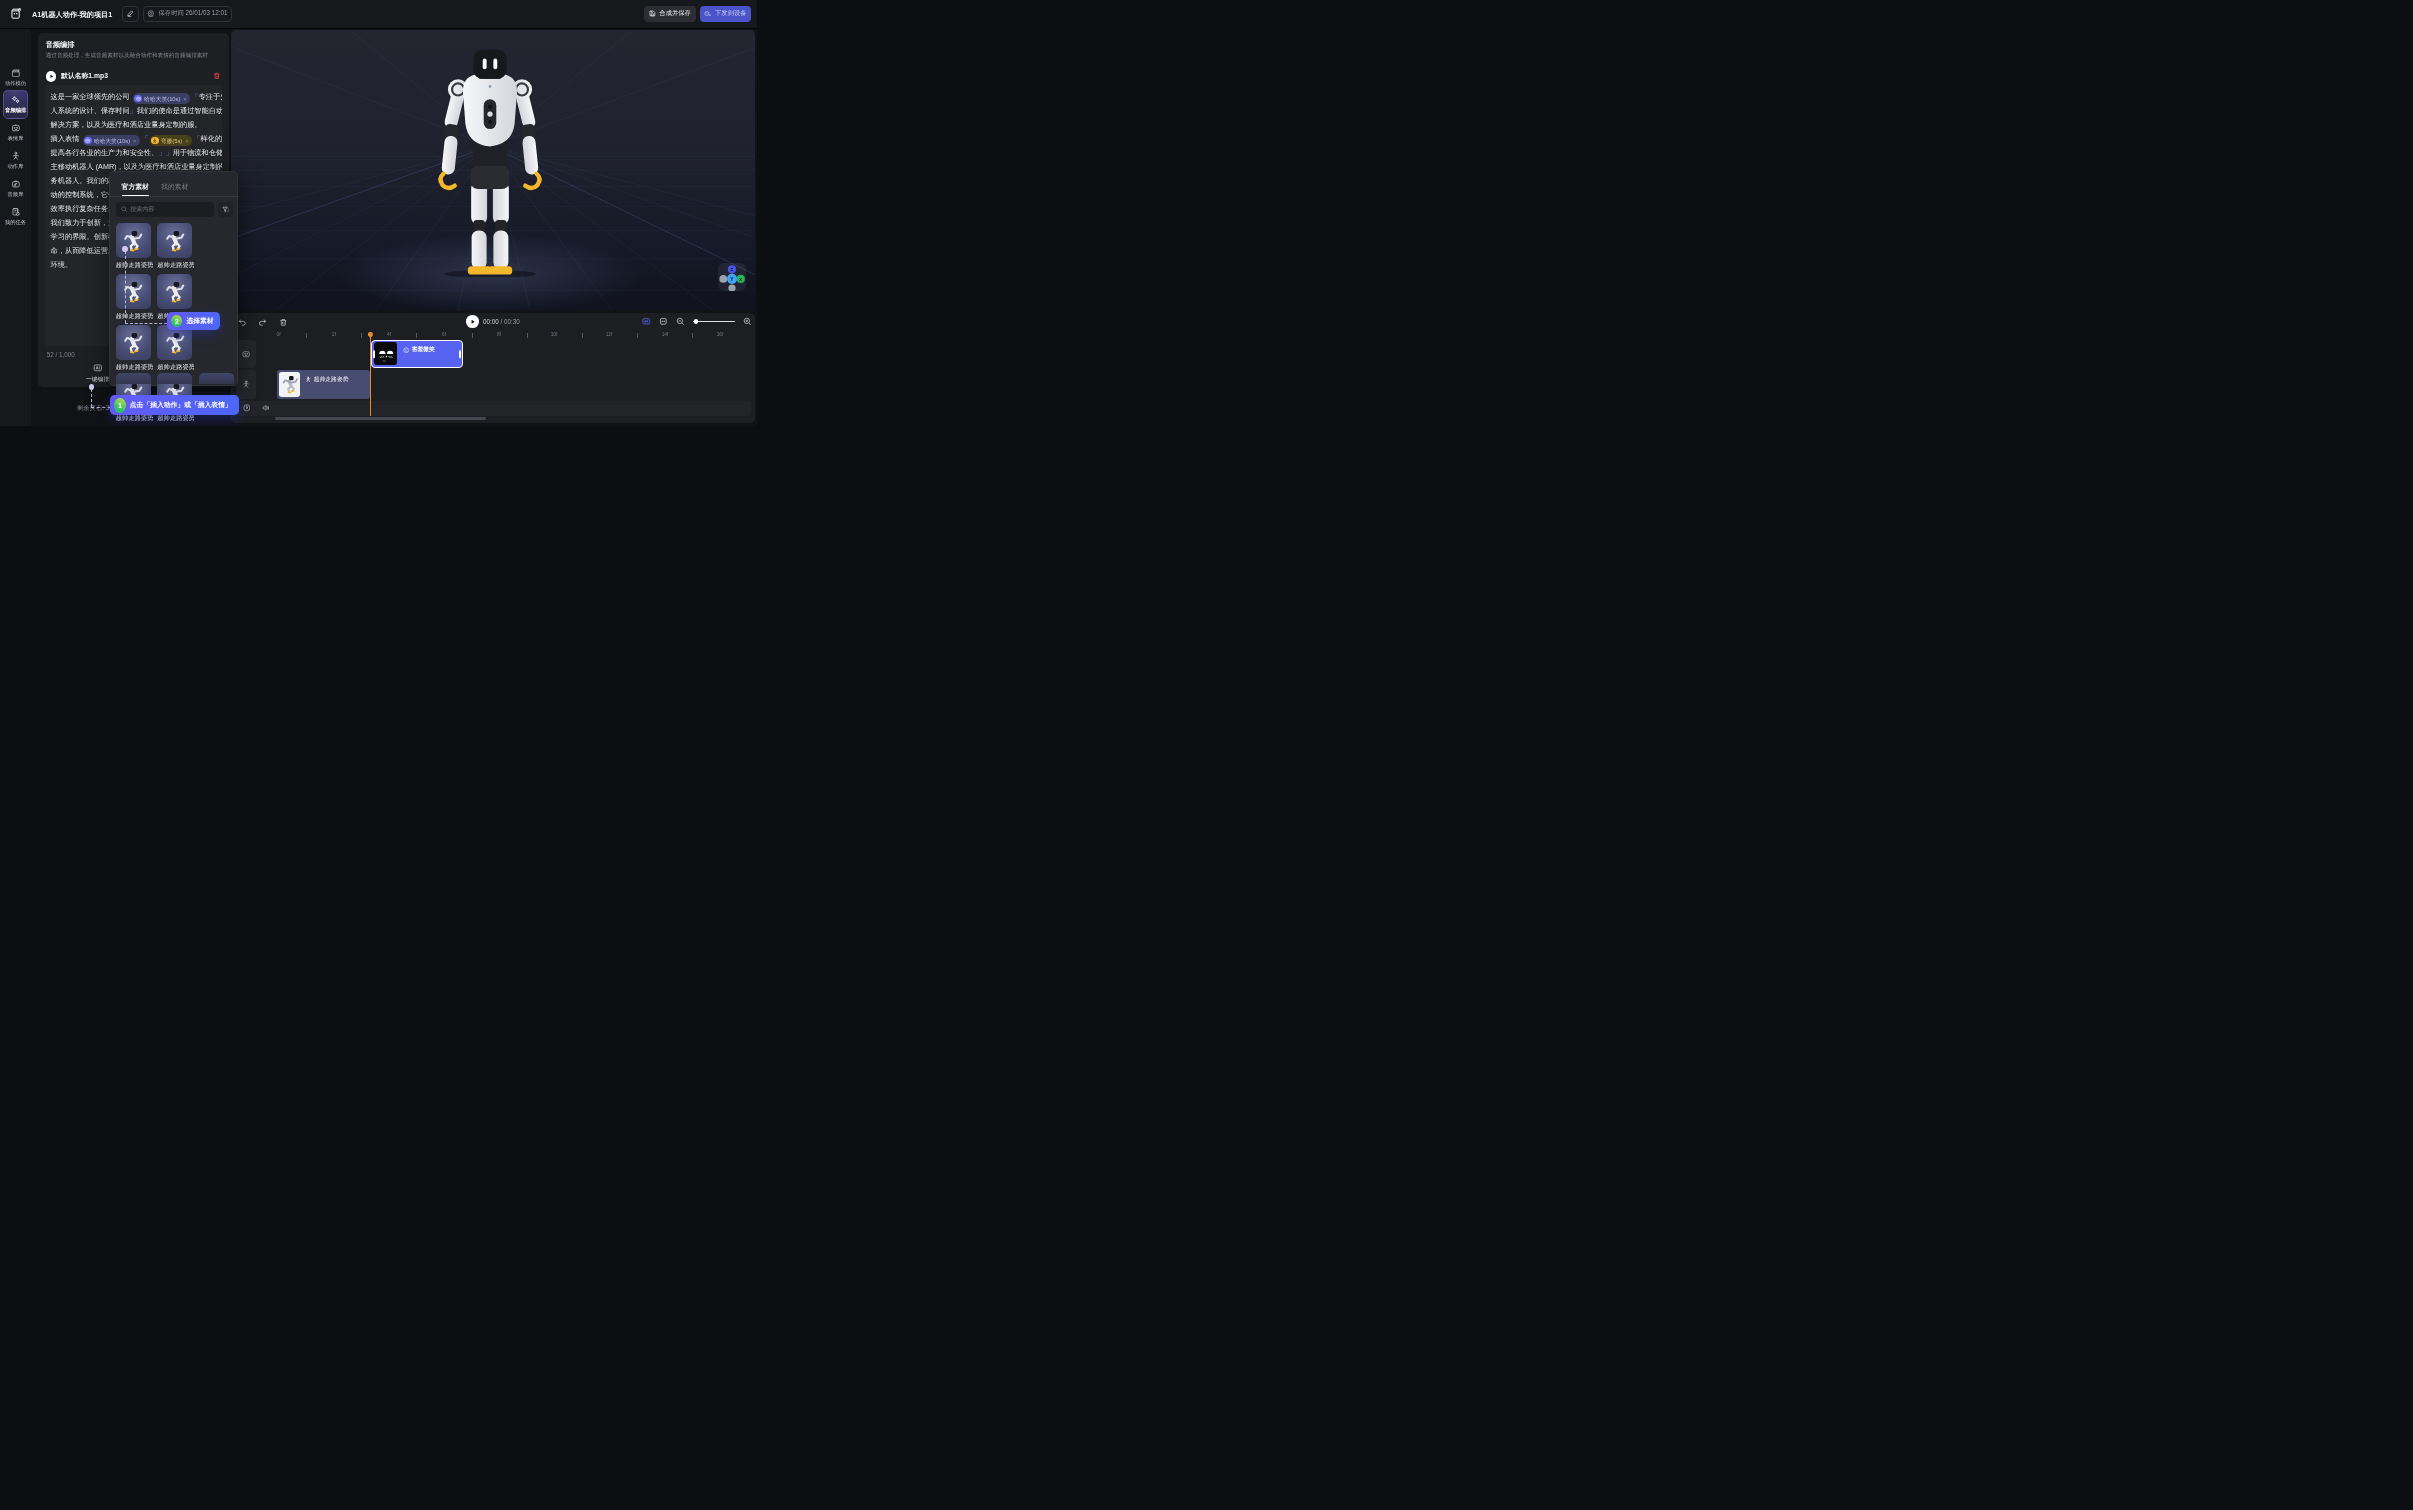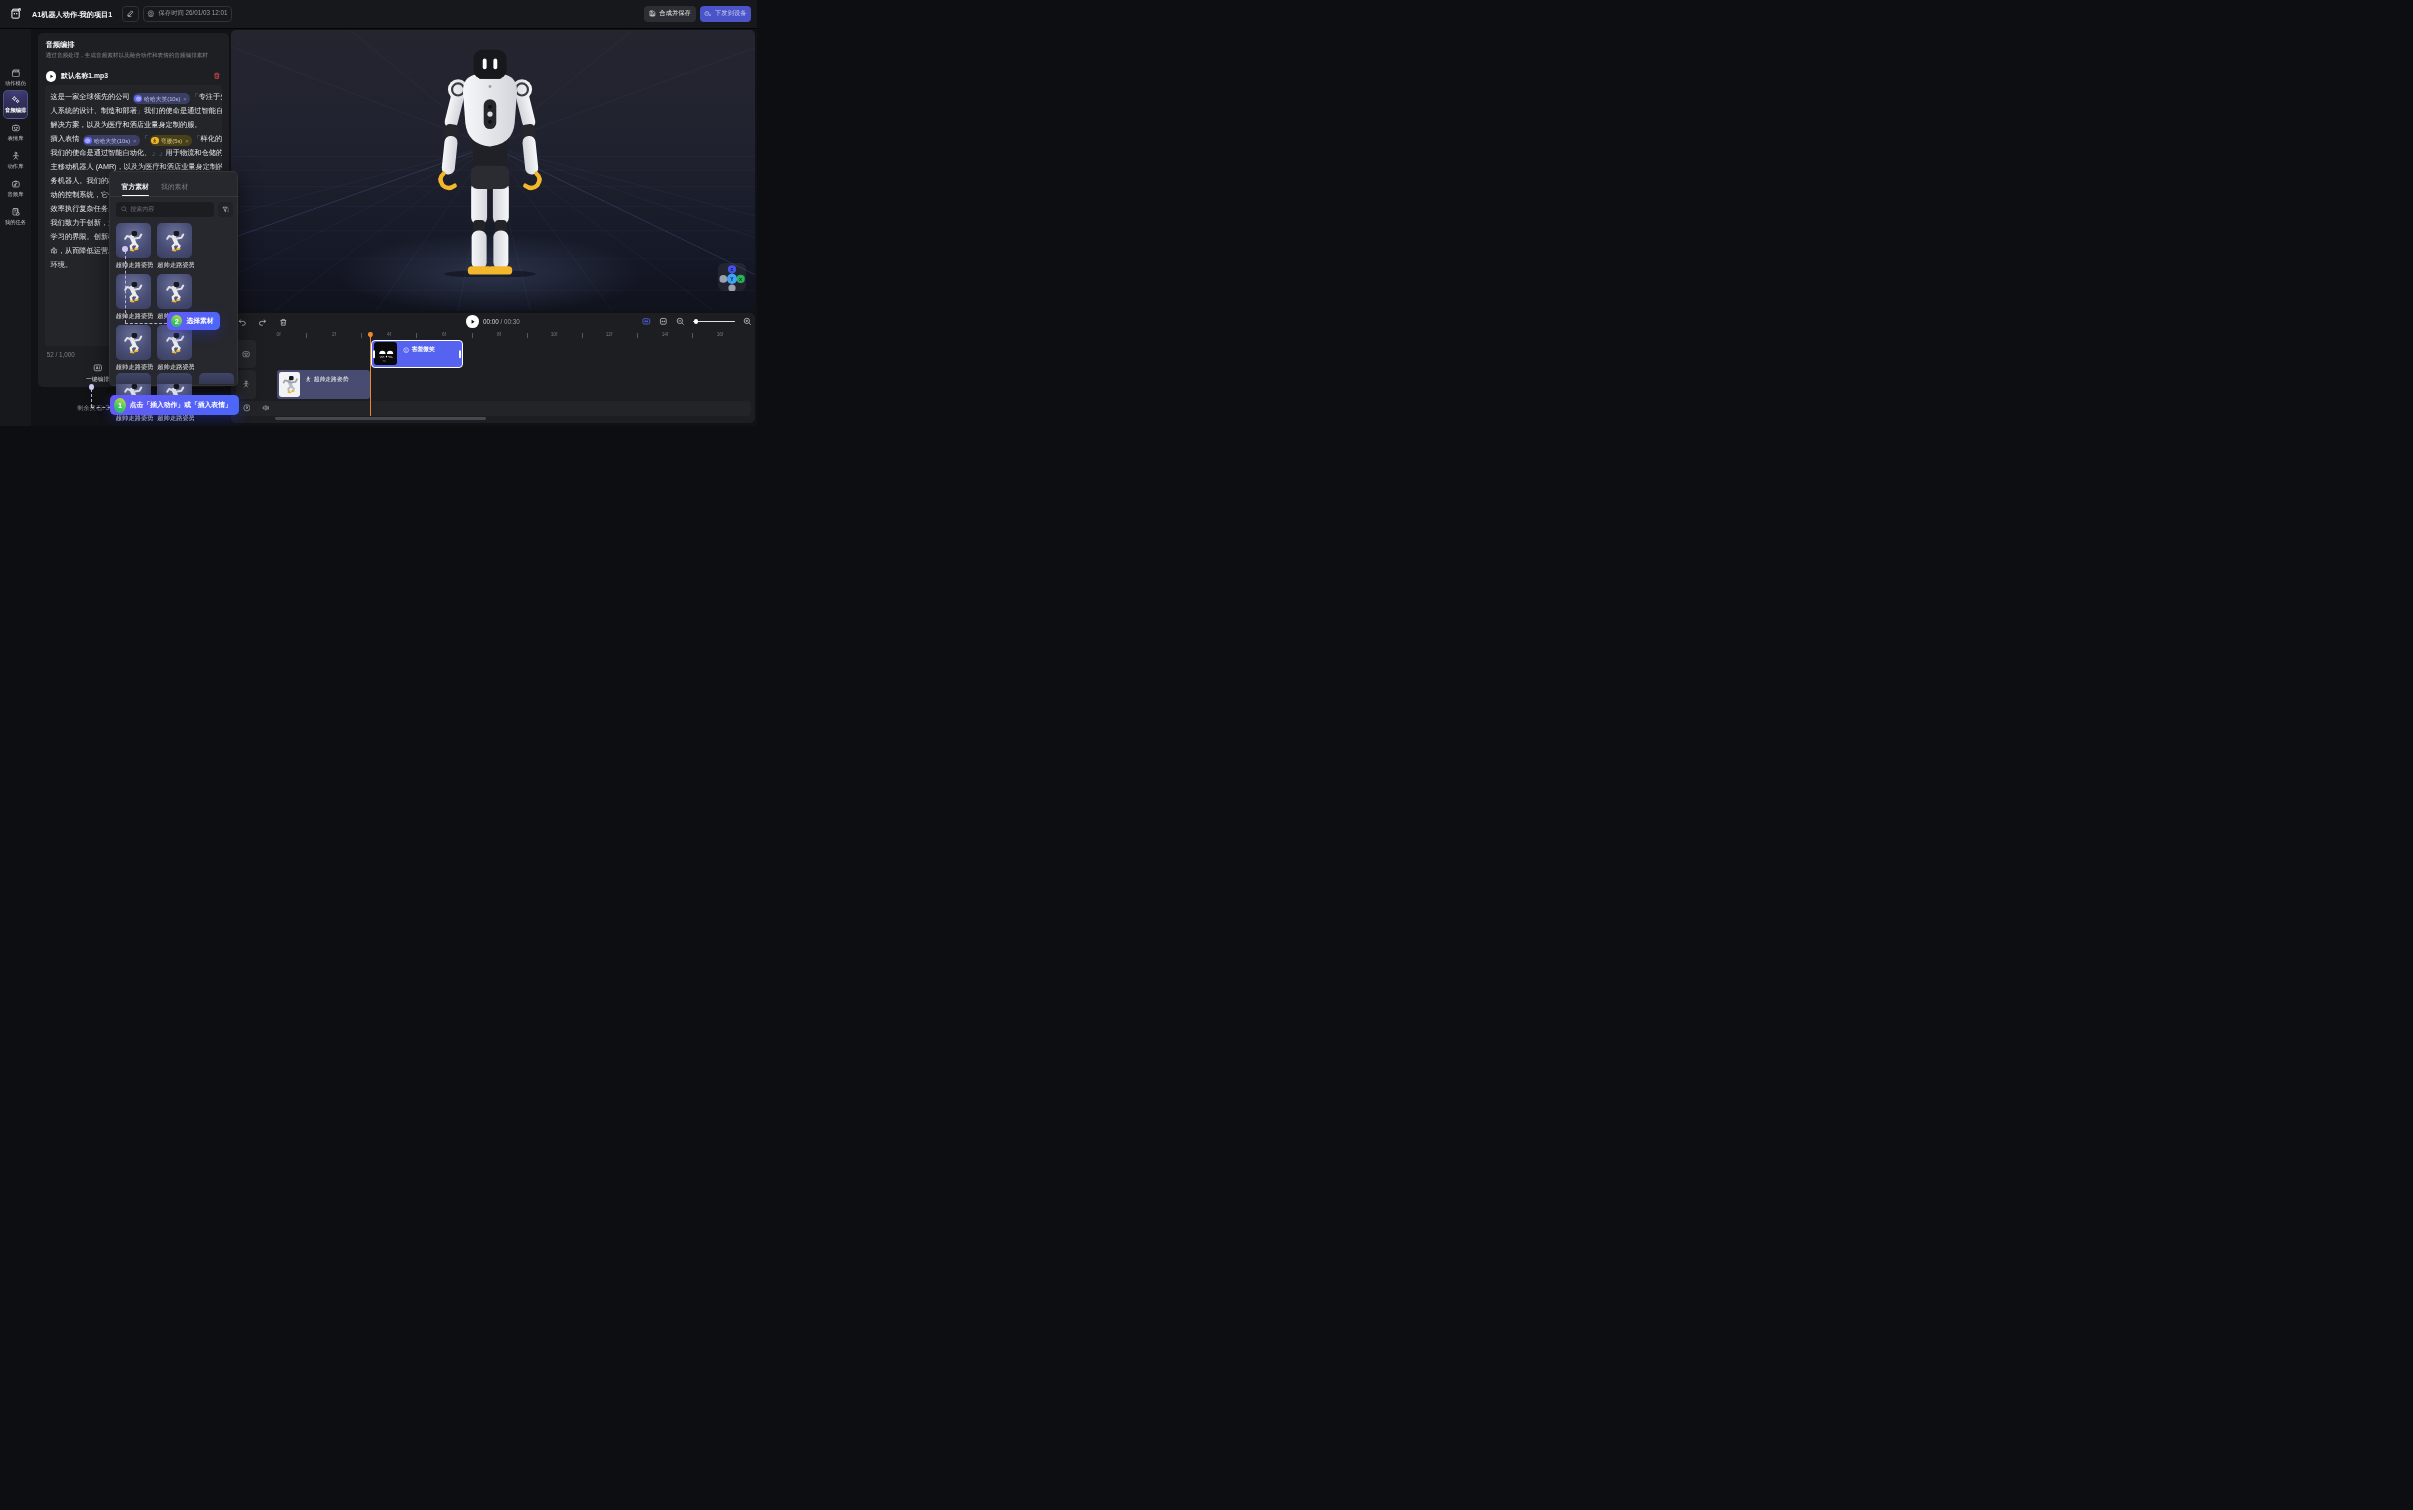--- a/index.html
+++ b/index.html
@@ -242,21 +242,21 @@
                 <rect x="2" y="4" width="12" height="9" rx="2.5"></rect>
                 <circle cx="5.8" cy="8.2" r=".9" fill="#fff"></circle>
                 <circle cx="10.2" cy="8.2" r=".9" fill="#fff"></circle>
                 <path d="M6 10.8 q2 1.2 4 0"></path>
                 <path d="M8 2 v2"></path>
               </svg>
             </span>
             <span>哈哈大笑(10s)</span>
             <span class="tag-x">×</span>
           </span><span class="ed-br">「</span><span>专注于先进机器</span></div>
-        <div class="ed-line"><span>人系统的设计、制造和部署</span><span class="ed-br">」</span><span>我们的使命是通过智能自动化</span></div>
+        <div class="ed-line"><span>人系统的设计、保存时间</span><span class="ed-br">」</span><span>我们的使命是通过智能自动化</span></div>
         <div class="ed-line"><span>解决方案，以及为医疗和酒店业量身定制的服。</span></div>
         <div class="ed-line"><span>插入表情 </span><span class="tag tag-laugh">
             <span class="tag-circle">
               <svg width="5.3" height="5.3" viewBox="0 0 16 16" fill="none" stroke="#fff" stroke-width="1.5">
                 <rect x="2" y="4" width="12" height="9" rx="2.5"></rect>
                 <circle cx="5.8" cy="8.2" r=".9" fill="#fff"></circle>
                 <circle cx="10.2" cy="8.2" r=".9" fill="#fff"></circle>
                 <path d="M6 10.8 q2 1.2 4 0"></path>
                 <path d="M8 2 v2"></path>
               </svg>
@@ -268,21 +268,21 @@
               <svg width="5.3" height="5.3" viewBox="0 0 16 16" fill="none" stroke="#4a3a10" stroke-width="1.7" stroke-linecap="round">
                 <circle cx="8" cy="3.5" r="1.8" fill="#4a3a10" stroke="none"></circle>
                 <path d="M4 8 q4 -3 8 0"></path>
                 <path d="M8 7 v3.5"></path>
                 <path d="M8 10.5 l-2.6 3.7 M8 10.5 l2.6 3.7"></path>
               </svg>
             </span>
             <span>弯腰(5s)</span>
             <span class="tag-x">×</span>
           </span><span class="ed-br">「</span><span>样化的产品组合，</span></div>
-        <div class="ed-line"><span>我们的使命是通过智能自动化、</span><span class="ed-br">」」</span><span>用于物流和仓储的自</span></div>
+        <div class="ed-line"><span>提高各行各业的生产力和安全性、</span><span class="ed-br">」」</span><span>用于物流和仓储的自</span></div>
         <div class="ed-line"><span>主移动机器人 (AMR)，以及为医疗和酒店业量身定制的服</span></div>
         <div class="ed-line"><span>务机器人。我们的核心技术优势在于我们专有的人工智能驱</span></div>
         <div class="ed-line"><span>动的控制系统，它使</span></div>
         <div class="ed-line"><span>效率执行复杂任务。</span></div>
         <div class="ed-line"><span>我们致力于创新，大</span></div>
         <div class="ed-line"><span>学习的界限。创新机</span></div>
         <div class="ed-line"><span>命，从而降低运营成</span></div>
         <div class="ed-line"><span>环境。</span></div>
       </div>
 

